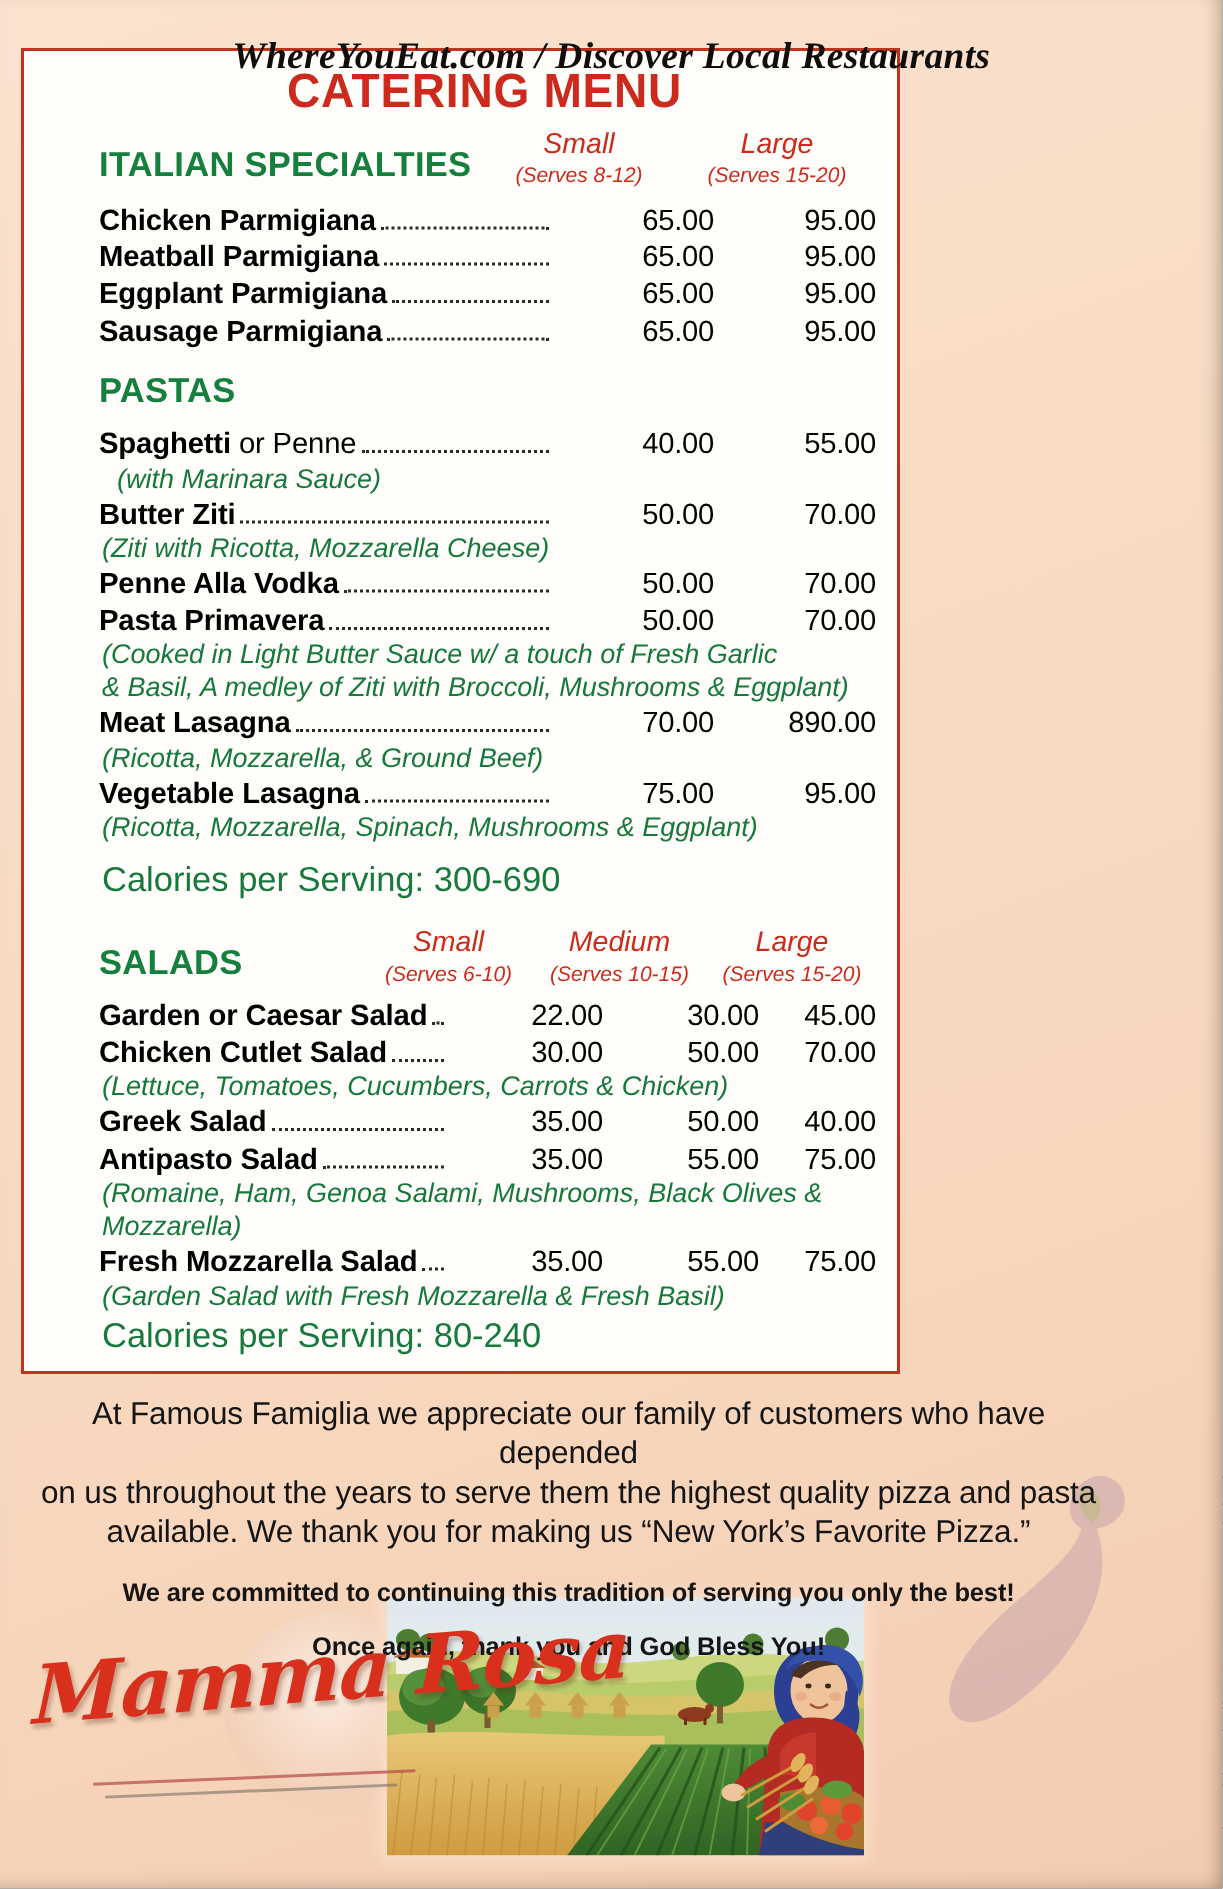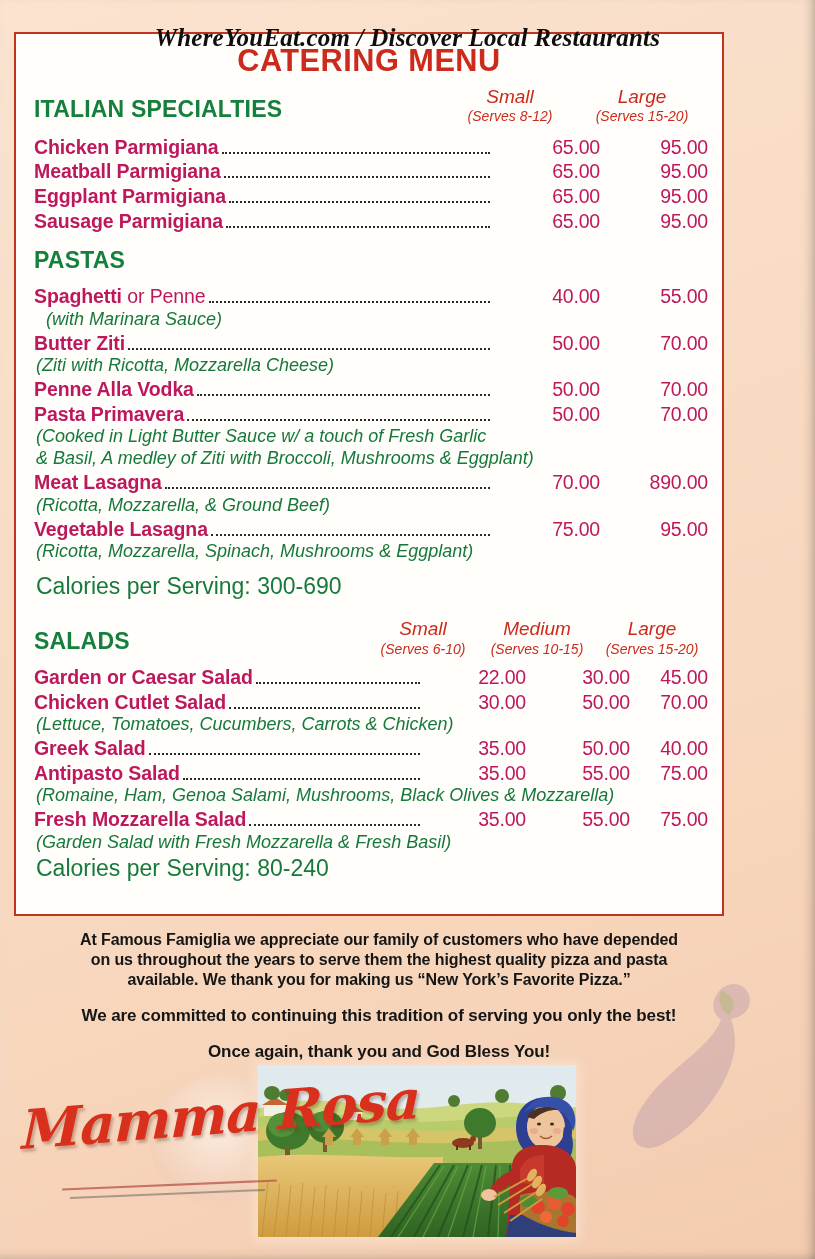--- a/index.html
+++ b/index.html
@@ -46,26 +46,27 @@
     color: #100d0c;
     z-index: 8;
     white-space: nowrap;
   }
 
   
   .panel {
     position: absolute;
     left: 14px;
     top: 32px;
-    width: 710px;
+    width: 586px;
     height: 884px;
     background: #fffefb;
     border: 2px solid #c0331f;
     box-sizing: border-box;
     overflow: hidden;
+    padding-left: 32px;
   }
   .panel-inner {
     position: relative;
     padding: 0 14px 0 18px;
     height: 100%;
     box-sizing: border-box;
   }
 
   .menu-title {
     position: absolute;
@@ -79,21 +80,21 @@
     letter-spacing: .5px;
     font-stretch: condensed;
     transform: scaleX(.96);
   }
 
   
   .row {
     display: flex;
     align-items: baseline;
     font-size: 19.5px;
-    color: #be185d;
+    color: #000000;
     line-height: 1.26;
   }
   .row .nm {
     font-weight: bold;
     white-space: nowrap;
     flex: 0 0 auto;
     letter-spacing: -.1px;
   }
   .row .nm .light { font-weight: normal; }
   .row .leader {
@@ -167,22 +168,22 @@
     position: absolute;
     left: 14px;
     top: 930px;
     width: 730px;
     text-align: center;
     color: #151515;
     z-index: 5;
   }
   .footer p { margin: 0; }
   .f-block {
-    font-size: 16px;
-    font-weight: bold;
+    font-size: 21px;
+    font-weight: normal;
     line-height: 1.26;
     letter-spacing: -.1px;
   }
   .f-line {
     font-size: 17px;
     font-weight: bold;
     margin-top: 16px !important;
     letter-spacing: -.1px;
   }
 

